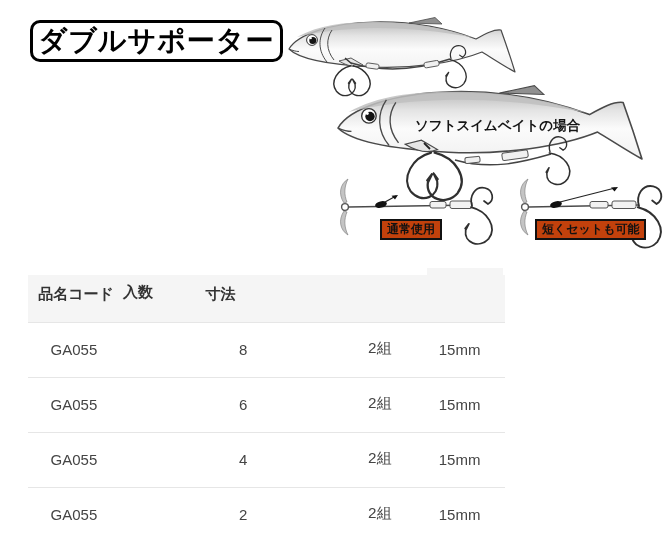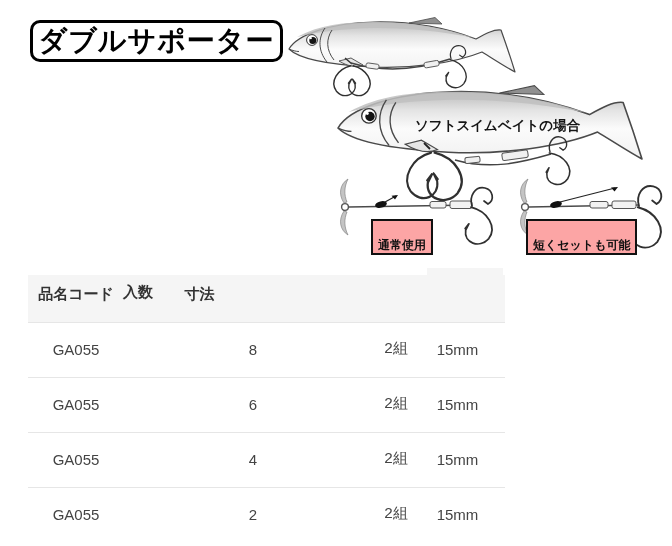--- a/index.html
+++ b/index.html
@@ -14,23 +14,23 @@
     position:absolute;left:30px;top:20px;width:253px;height:42px;
     box-sizing:border-box;border:3px solid #000;border-radius:10px;
     display:flex;align-items:center;justify-content:center;
     font-size:28px;font-weight:800;color:#000;letter-spacing:1px;
     background:#fff;white-space:nowrap;
   }
   
   .illustration{position:absolute;left:0;top:0;width:672px;height:280px;}
   .rig-label{
     position:absolute;box-sizing:border-box;height:21px;
-    border:2px solid #111;background:#fca5a5;color:#111;
+    border:2px solid #111;background:#c2410c;color:#111;
     font-size:12px;font-weight:700;line-height:17px;
-    padding:16px 5px;white-space:nowrap;
+    padding:0 5px;white-space:nowrap;margin-left:9px;
   }
   .rig-label.normal{left:371px;top:219px;}
   .rig-label.short{left:526px;top:219px;}
   
   :root{
     --header-bg:#f5f5f5;
     --divider:#e6e6e6;
     --head-color:#333333;
     --cell-color:#444444;
   }
@@ -48,21 +48,21 @@
     border-top:1px solid var(--divider);align-items:center;
   }
   .td{
     display:flex;justify-content:center;white-space:nowrap;
     font-size:15px;color:var(--cell-color);line-height:20px;
   }
   .td.h{font-weight:700;color:var(--head-color);}
   .c0{width:96px;text-align:right;}
   .c1{width:258px;}
   .c2{width:28px;font-family:Liberation Mono, monospace;}
-  .c3{width:95px;}
+  .c3{width:95px;padding-left:21px;}
 </style>
 </head>
 <body>
 
 <div class="title-badge">
   <span>ダブルサポーター</span>
 </div>
 
 <svg class="illustration" viewBox="0 0 672 280" xmlns="http://www.w3.org/2000/svg">
   <defs>

